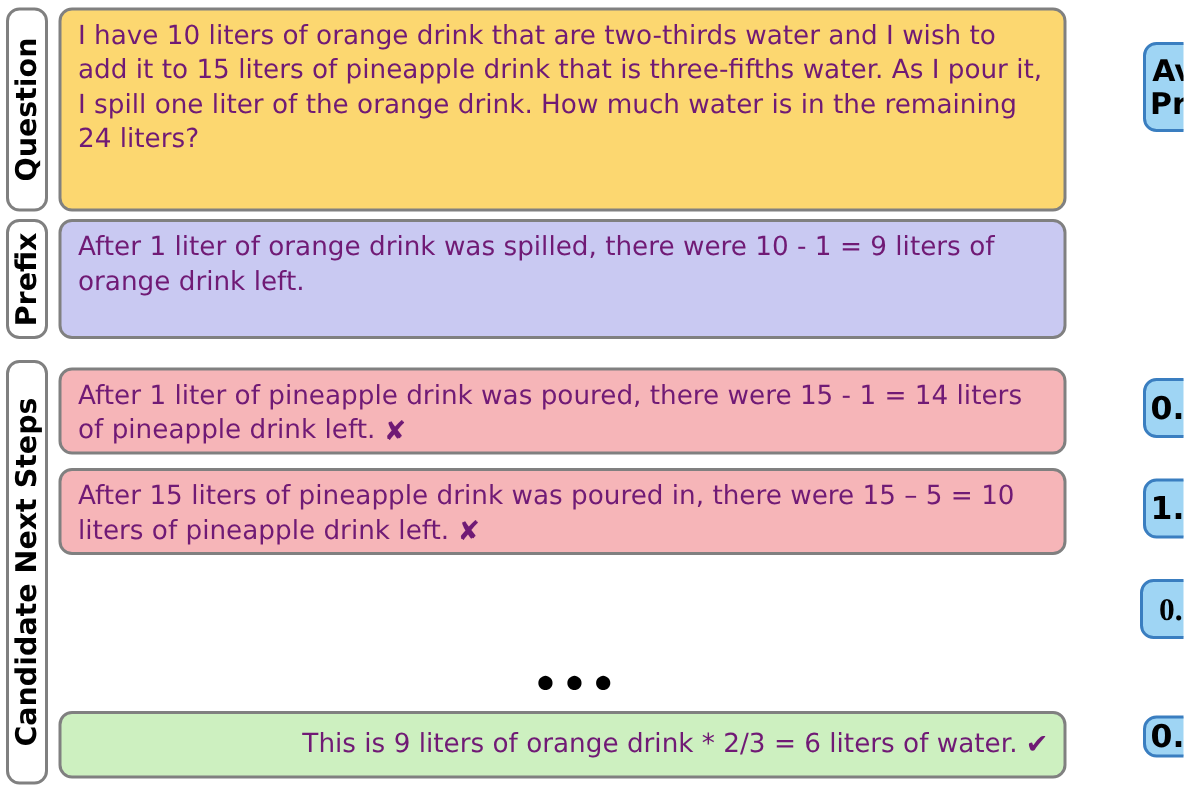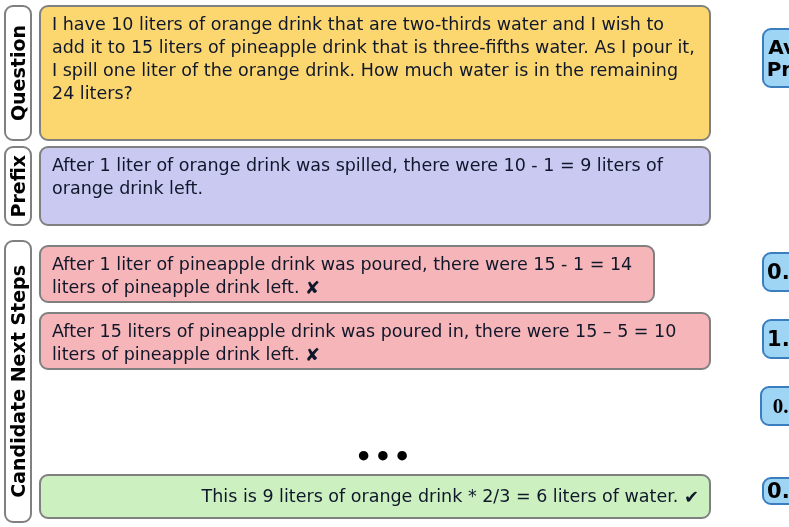--- a/index.html
+++ b/index.html
@@ -45,21 +45,21 @@
 
   
   .tbox {
     position: absolute;
     border: 2.5px solid #808080;
     border-radius: 9px;
     box-sizing: border-box;
     padding: 6px 10px 6px 11px;
     font-size: 17.5px;
     line-height: 1.32;
-    color: #0f172a;
+    color: #701a75;
   }
   .tbox .txt {
     display: inline;
   }
   .q-box   { background: #fcd770; }
   .p-box   { background: #c9c9f2; }
   .bad-box { background: #f6b5b8; }
   .good-box{ background: #cdf0c0; }
 
   
@@ -121,21 +121,21 @@
 
   <div class="chip header" style="top:28px; left:722px; width:62px; height:60px;">
     <div>Avg.</div>
     <div>Prob</div>
   </div>
 
   <div class="tbox p-box" style="top:146px; left:39px; width:672px; height:80px;">
     <span class="txt">After 1 liter of orange drink was spilled, there were 10 - 1 = 9 liters of orange drink left.</span>
   </div>
 
-  <div class="tbox bad-box" style="top:245px; left:39px; width:616px; height:58px;">
+  <div class="tbox bad-box" style="top:245px; left:39px; width:672px; height:58px;">
     <span class="txt">After 1 liter of pineapple drink was poured, there were 15 - 1 = 14 liters of pineapple drink left.</span>
     <span class="mark">✘</span>
   </div>
   <div class="chip" style="top:252px; left:722px; width:62px; height:40px;">
     <span>0.89</span>
   </div>
 
   <div class="tbox bad-box" style="top:312px; left:39px; width:672px; height:58px;">
     <span class="txt">After 15 liters of pineapple drink was poured in, there were 15 – 5 = 10 liters of pineapple drink left.</span>
     <span class="mark">✘</span>

